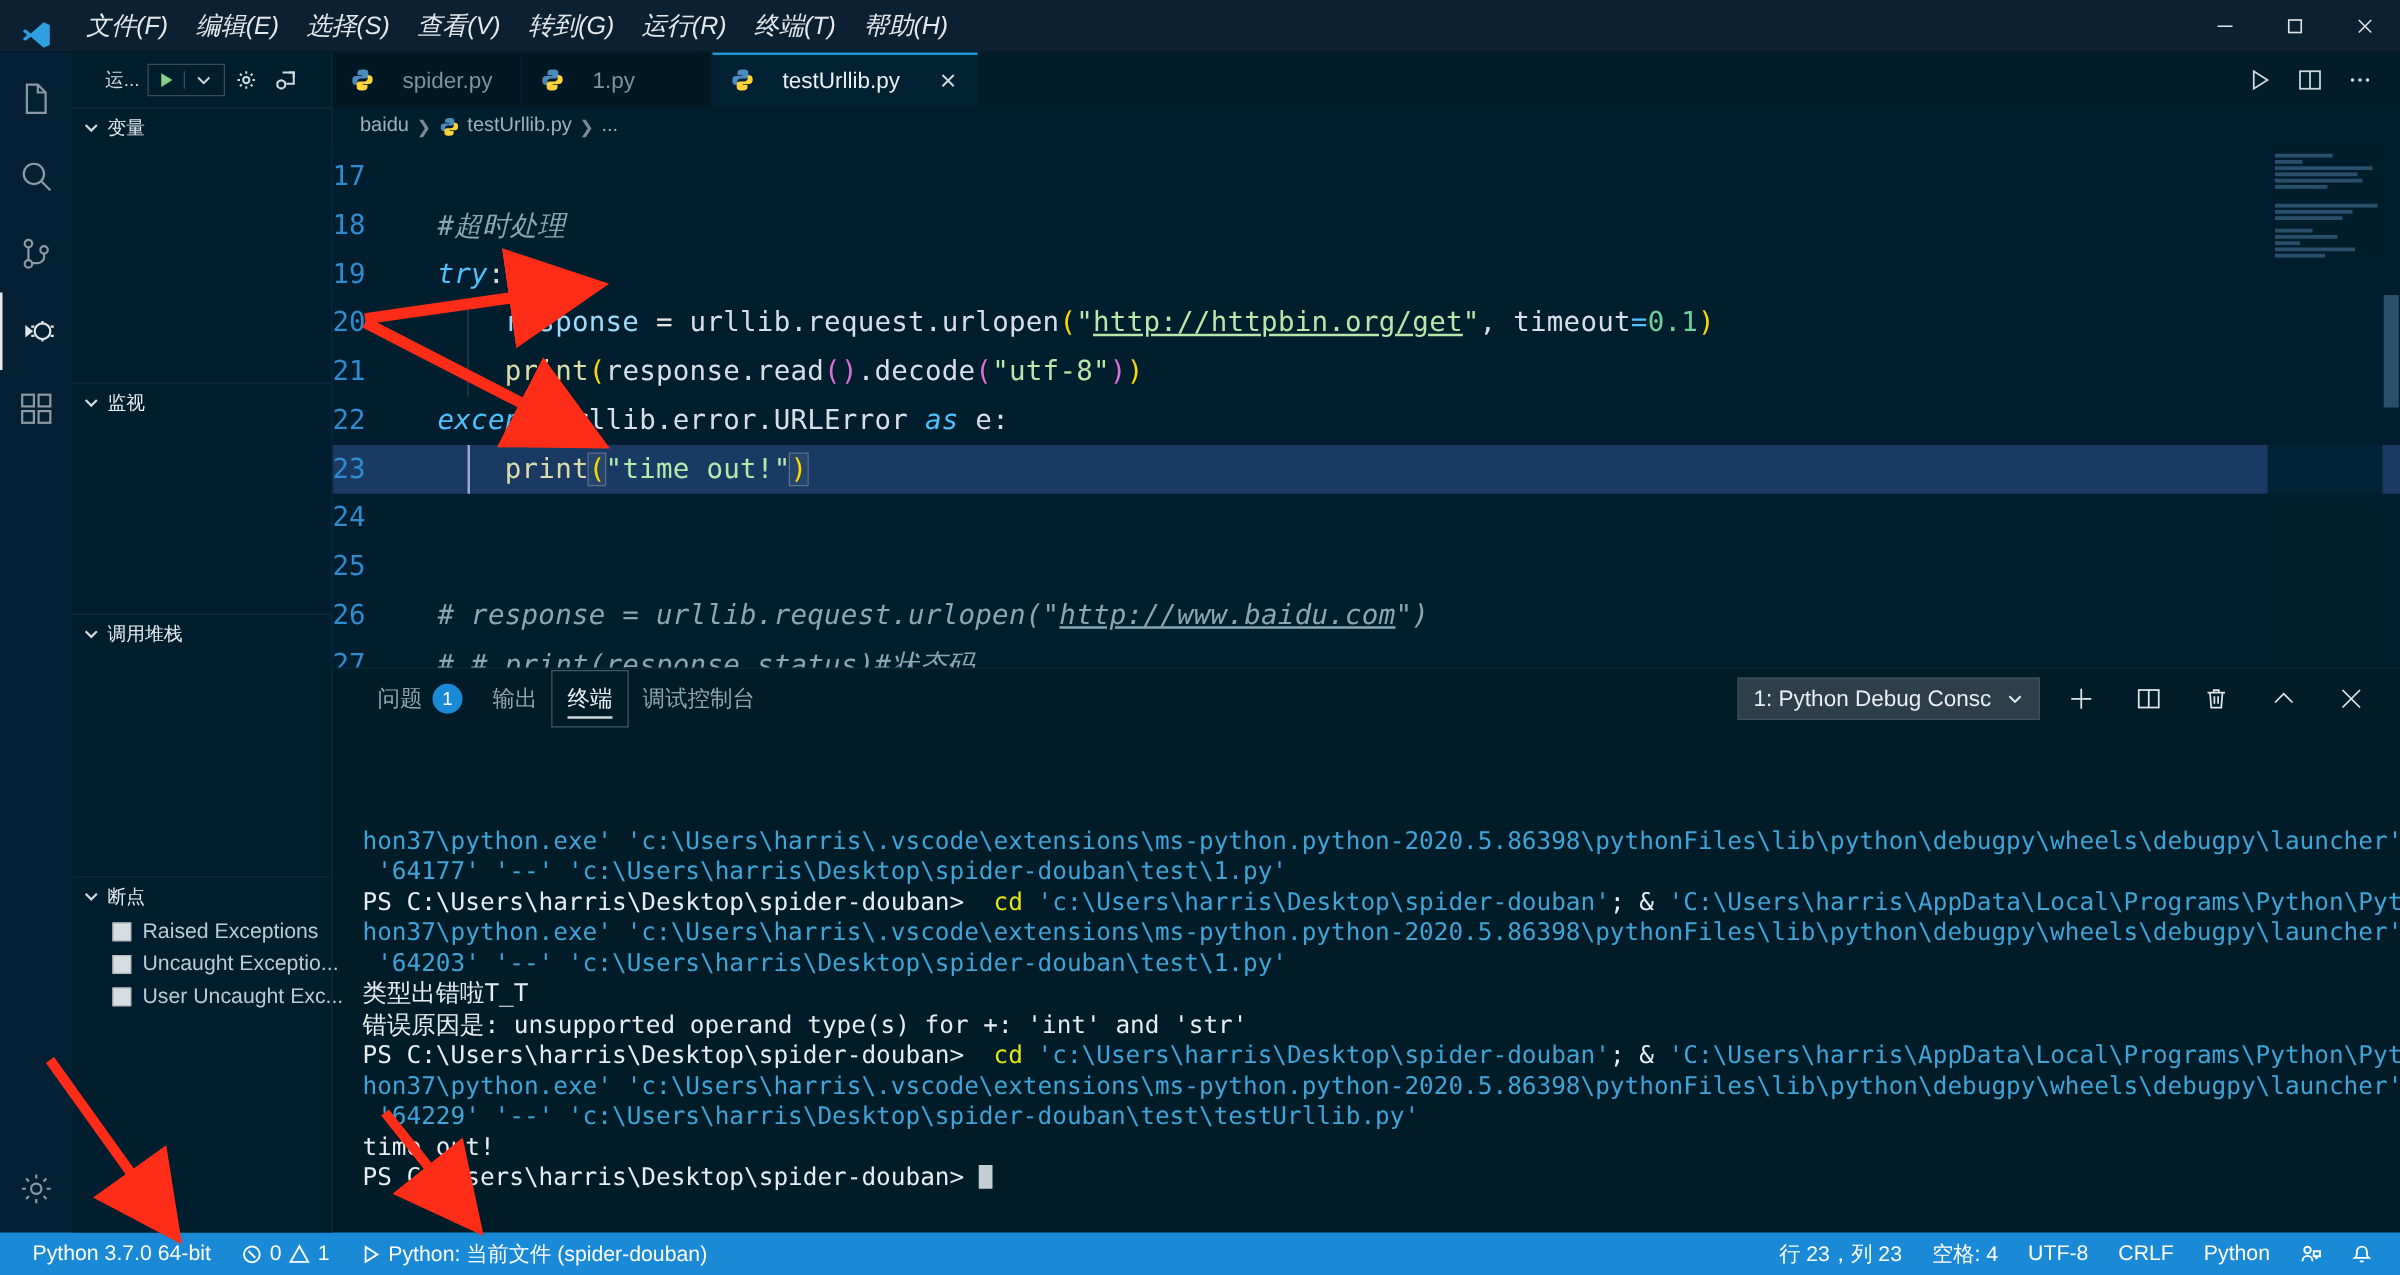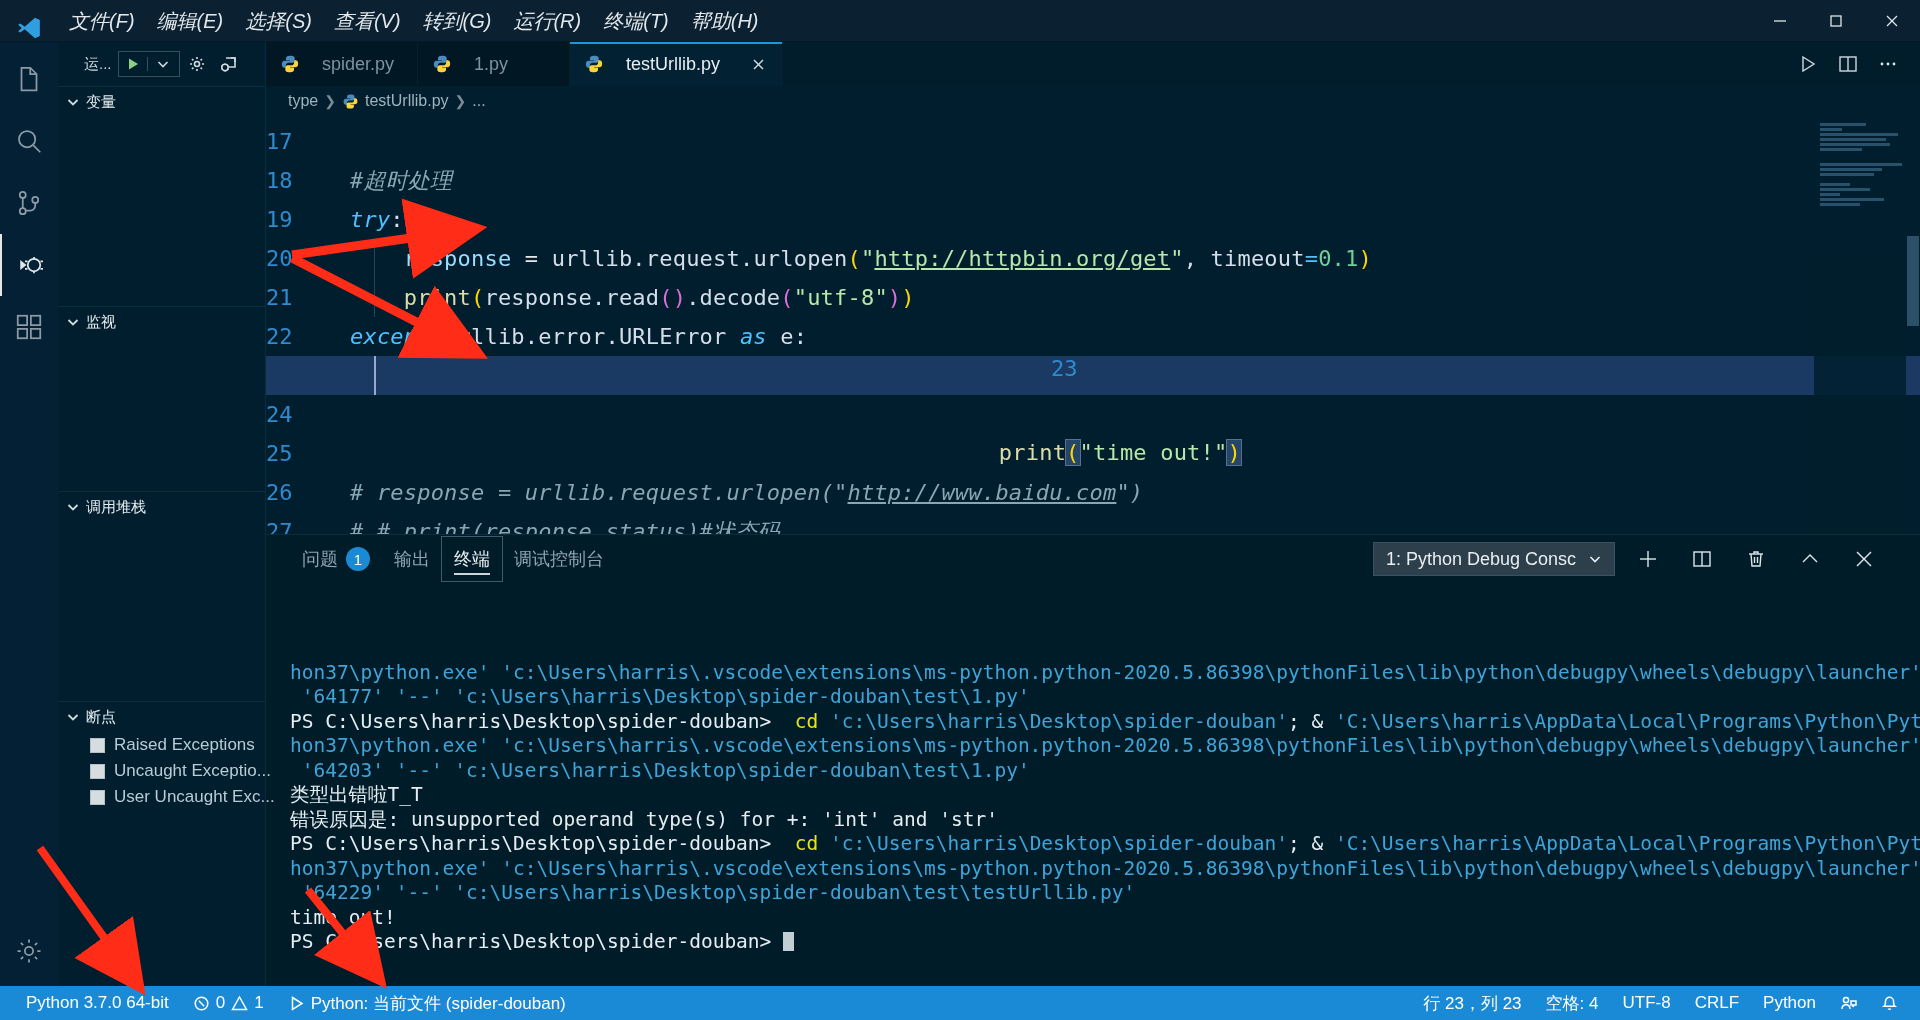--- a/index.html
+++ b/index.html
@@ -131,21 +131,21 @@
   .breadcrumb {
     height: 30px; flex:0 0 30px; display:flex; align-items:center; gap:6px;
     padding-left: 22px; font-size: 16px; color: #9fb2bf; background:#001e2d;
   }
   .breadcrumb .sep { color:#7b8b96; font-size:14px;}
   .breadcrumb .pyicon { width:17px;height:17px; }
 
   .code-wrap { flex:1 1 auto; position: relative; overflow: hidden; background:#001e2d; min-height:0;}
   .code-lines { position:absolute; top:6px; left:0; right:0; }
   .cline { height: 39px; display:flex; align-items:center; position:relative; }
-  .cline.sel { background:#1b3a63;flex-direction:column; }
+  .cline.sel { background:#1b3a63; }
   .lnum {
     width: 84px; flex:0 0 84px; padding-right: 22px;
     color:#2f8bd0; font-family: "DejaVu Sans Mono", monospace; font-size: 22px;
   }
   .ccode {
     font-family: "DejaVu Sans Mono", monospace; font-size: 22px; white-space: pre;
     color: #d6deeb; letter-spacing: .2px;
   }
   .indent-guide {
     position:absolute; left:108px; top:0; bottom:0; width:1px; background:#2a4254;
@@ -184,21 +184,21 @@
   }
   .ptab.active { color:#e8eef2; }
   .ptab.active:after {
     content:""; position:absolute; left:12px; right:12px; bottom:6px; height:2px; background:#cdd6db;
   }
   .ptab.active { outline:1px solid #3c5a6e; }
   .badge {
     min-width:24px;height:24px;border-radius:12px;background:#1b8ad6;color:#fff;
     font-size:15px;display:flex;align-items:center;justify-content:center;padding:0 6px;
   }
-  .panel-actions { margin-left:auto; display:flex; align-items:center; gap: 12px; padding-right: 35px;}
+  .panel-actions { margin-left:auto; display:flex; align-items:center; gap: 12px; padding-right: 18px;}
   .term-select {
     background:#2c3f4b; color:#e8eef2; font-size:18px; height:34px;
     display:flex; align-items:center; gap:12px; padding:0 12px; min-width:218px;
     border:1px solid #3a5261;
   }
   .term-select svg { width:14px;height:14px;stroke:#e8eef2;fill:none;stroke-width:1.6;}
   .pa-btn { width:42px; height:40px; display:flex;align-items:center;justify-content:center; }
   .pa-btn svg { width:22px; height:22px; stroke:#dfe6ea; fill:none; stroke-width:1.4; }
 
   .term-body {
@@ -452,21 +452,21 @@
               <svg viewBox="0 0 20 20">
                 <circle cx="4" cy="10" r="1.4" fill="#dfe6ea" stroke="none"></circle>
                 <circle cx="10" cy="10" r="1.4" fill="#dfe6ea" stroke="none"></circle>
                 <circle cx="16" cy="10" r="1.4" fill="#dfe6ea" stroke="none"></circle>
               </svg>
             </div>
         </div>
       </div>
 
       <div class="breadcrumb">
-        <span>type</span>
+        <span>baidu</span>
         <span class="sep">❯</span>
         <span class="pyicon">
           <svg viewBox="0 0 24 24">
               <path d="M11.6 2c-3 0-4.4 1.2-4.4 3v2.4h4.6v.8H5.5C3.6 8.2 2.2 9.4 2.2 12.4s1.3 4.2 3.2 4.2h1.6v-2.7c0-2 1.5-3.4 3.5-3.4h4.3c1.6 0 2.8-1.2 2.8-2.8V5c0-1.8-1.4-3-4-3z" fill="#4b8bbe"></path>
               <path d="M12.4 22c3 0 4.4-1.2 4.4-3v-2.4h-4.6v-.8h6.3c1.9 0 3.3-1.2 3.3-4.2s-1.3-4.2-3.2-4.2h-1.6v2.7c0 2-1.5 3.4-3.5 3.4H9.2c-1.6 0-2.8 1.2-2.8 2.8V19c0 1.8 1.4 3 4 3z" fill="#ffd43b"></path>
             </svg>
         </span>
         <span>testUrllib.py</span>
         <span class="sep">❯</span>
         <span>...</span>

